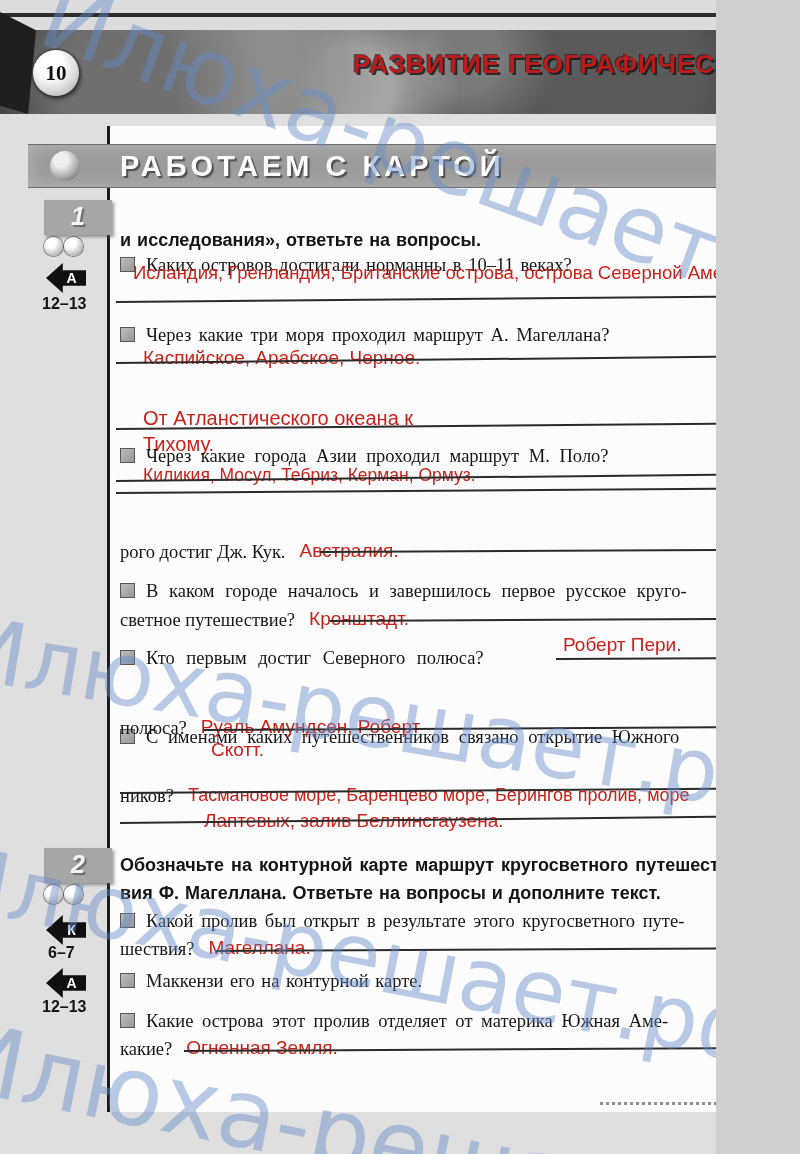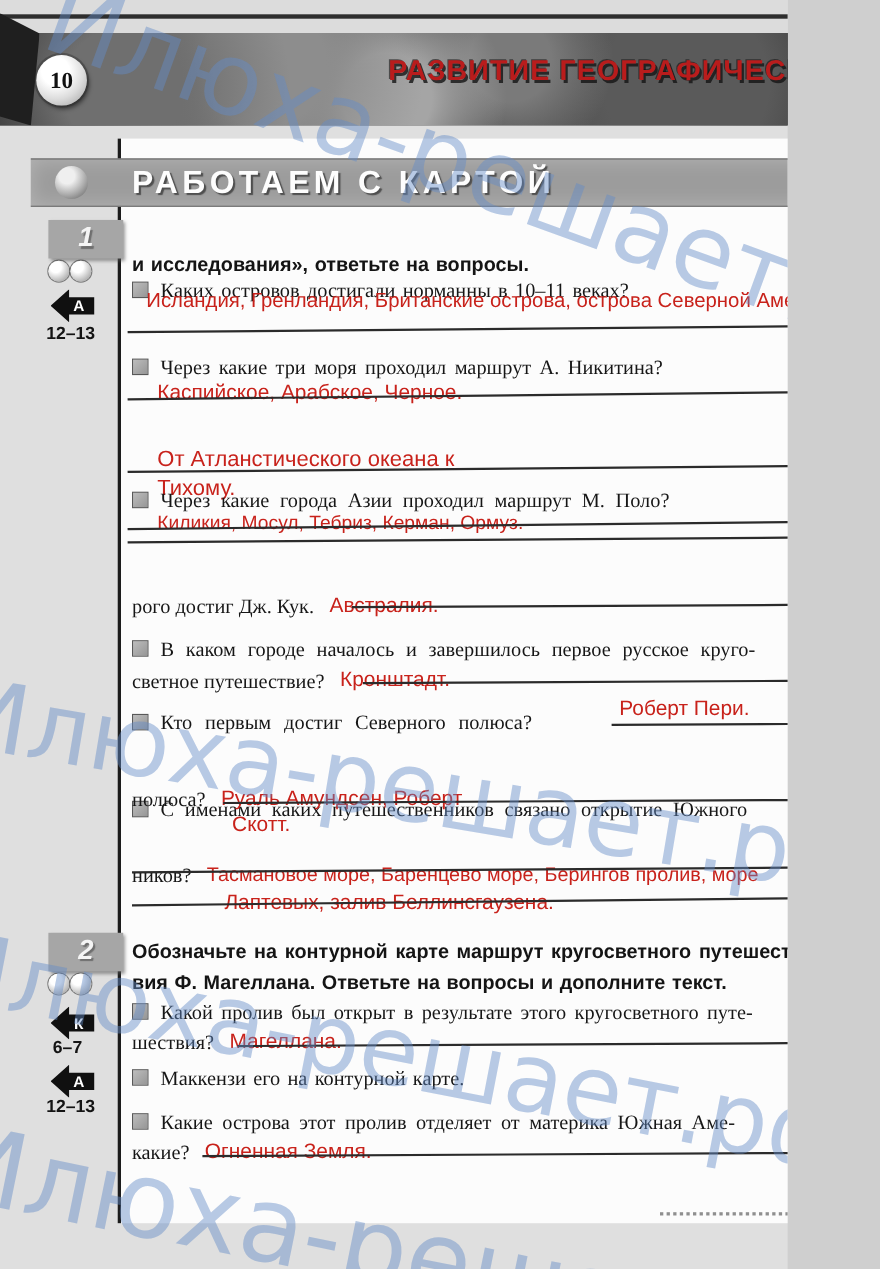--- a/index.html
+++ b/index.html
@@ -116,21 +116,21 @@
     <span>А</span>
   </div>
   <div class="pages" style="left:42px;top:295px">12–13</div>
 
   <div class="instr ws1" style="top:230px">и исследования», ответьте на вопросы.</div>
 
   <div class="qline ws2" style="top:255px"><span class="bullet"></span><span>Каких островов достигали норманны в 10–11 веках?</span></div>
   <div class="ans" style="left:133px;top:262px;font-size:18.5px">Исландия, Гренландия, Британские острова, острова Северной Америки.</div>
   <div class="rule" style="left:116px;top:301px;width:678px;transform:rotate(-0.5deg)"></div>
 
-  <div class="qline ws3" style="top:325px"><span class="bullet"></span><span>Через какие три моря проходил маршрут А. Никитина?</span></div>
+  <div class="qline ws3" style="top:325px"><span class="bullet"></span><span>Через какие три моря проходил маршрут А. Магеллана?</span></div>
   <div class="ans" style="left:143px;top:347px">Каспийское, Арабское, Черное.</div>
   <div class="rule" style="left:116px;top:362px;width:650px;transform:rotate(-0.6deg)"></div>
 
   <div class="ans" style="left:143px;top:407px;font-size:20px">От Атланстического океана к</div>
   <div class="rule" style="left:116px;top:428px;width:652px;transform:rotate(-0.5deg)"></div>
   <div class="ans" style="left:143px;top:433px;font-size:20px">Тихому.</div>
 
   <div class="qline ws5" style="top:446px"><span class="bullet"></span><span>Через какие города Азии проходил маршрут М. Поло?</span></div>
   <div class="ans" style="left:143px;top:465px;font-size:17.5px">Киликия, Мосул, Тебриз, Керман, Ормуз.</div>
   <div class="rule" style="left:116px;top:480px;width:652px;transform:rotate(-0.6deg)"></div>

